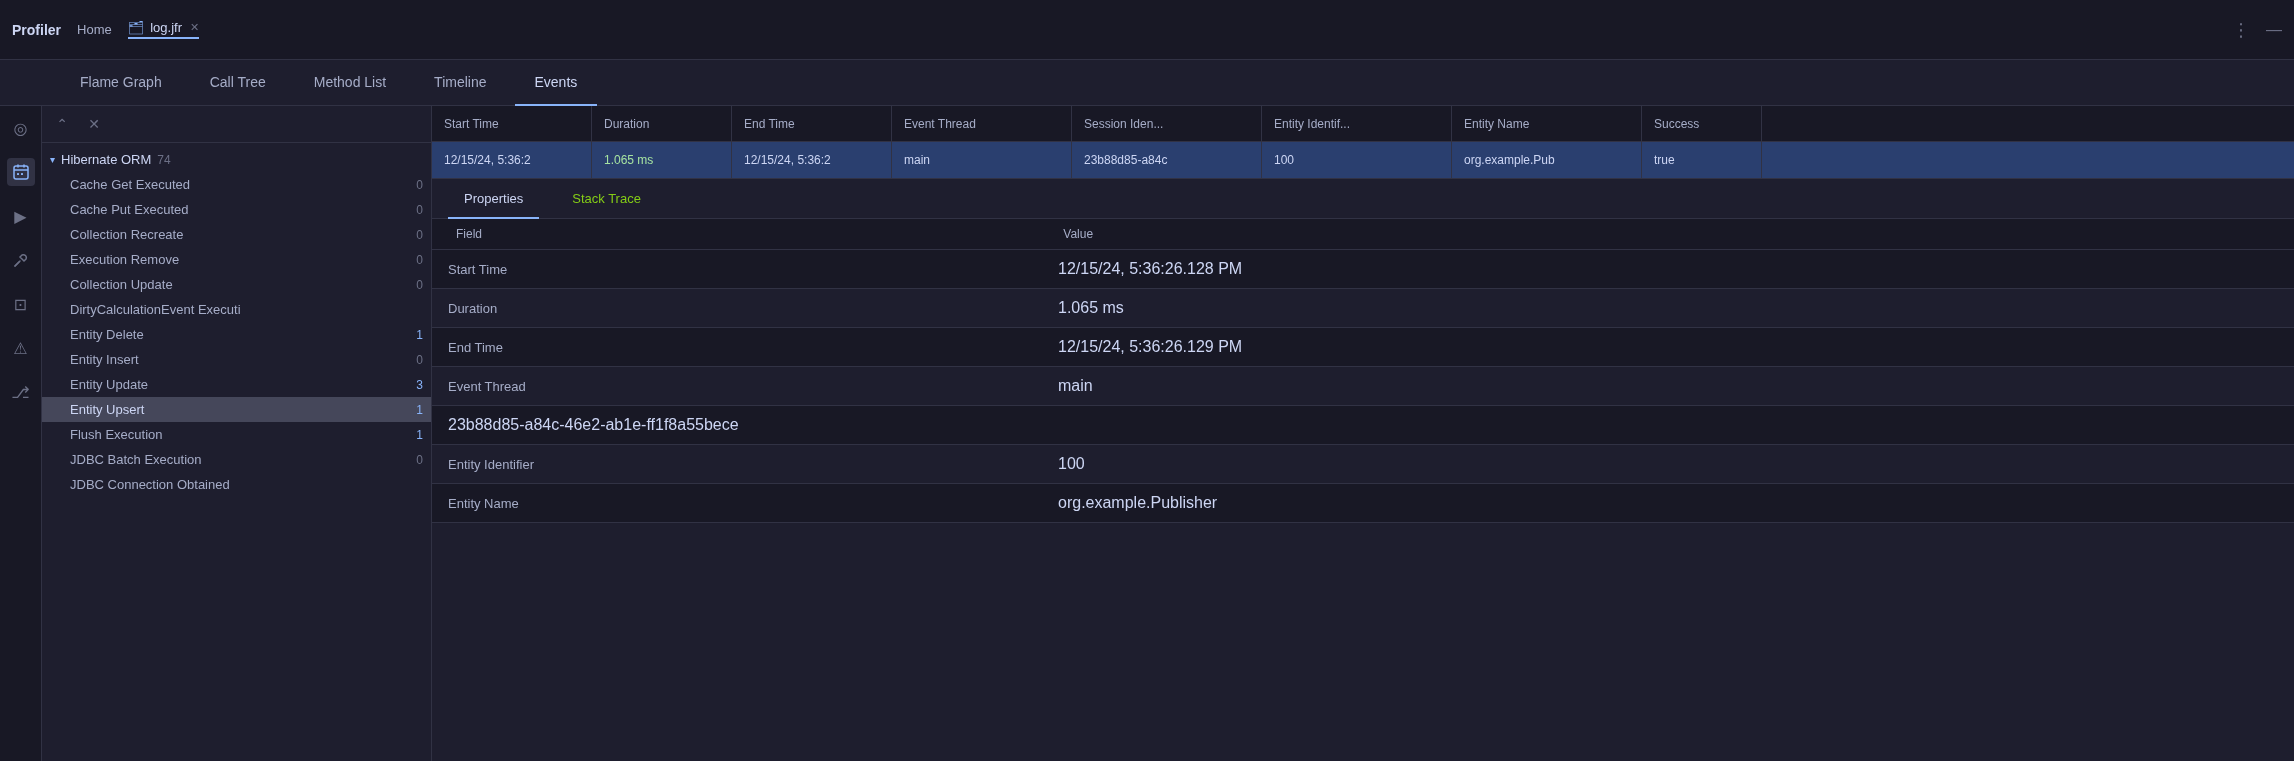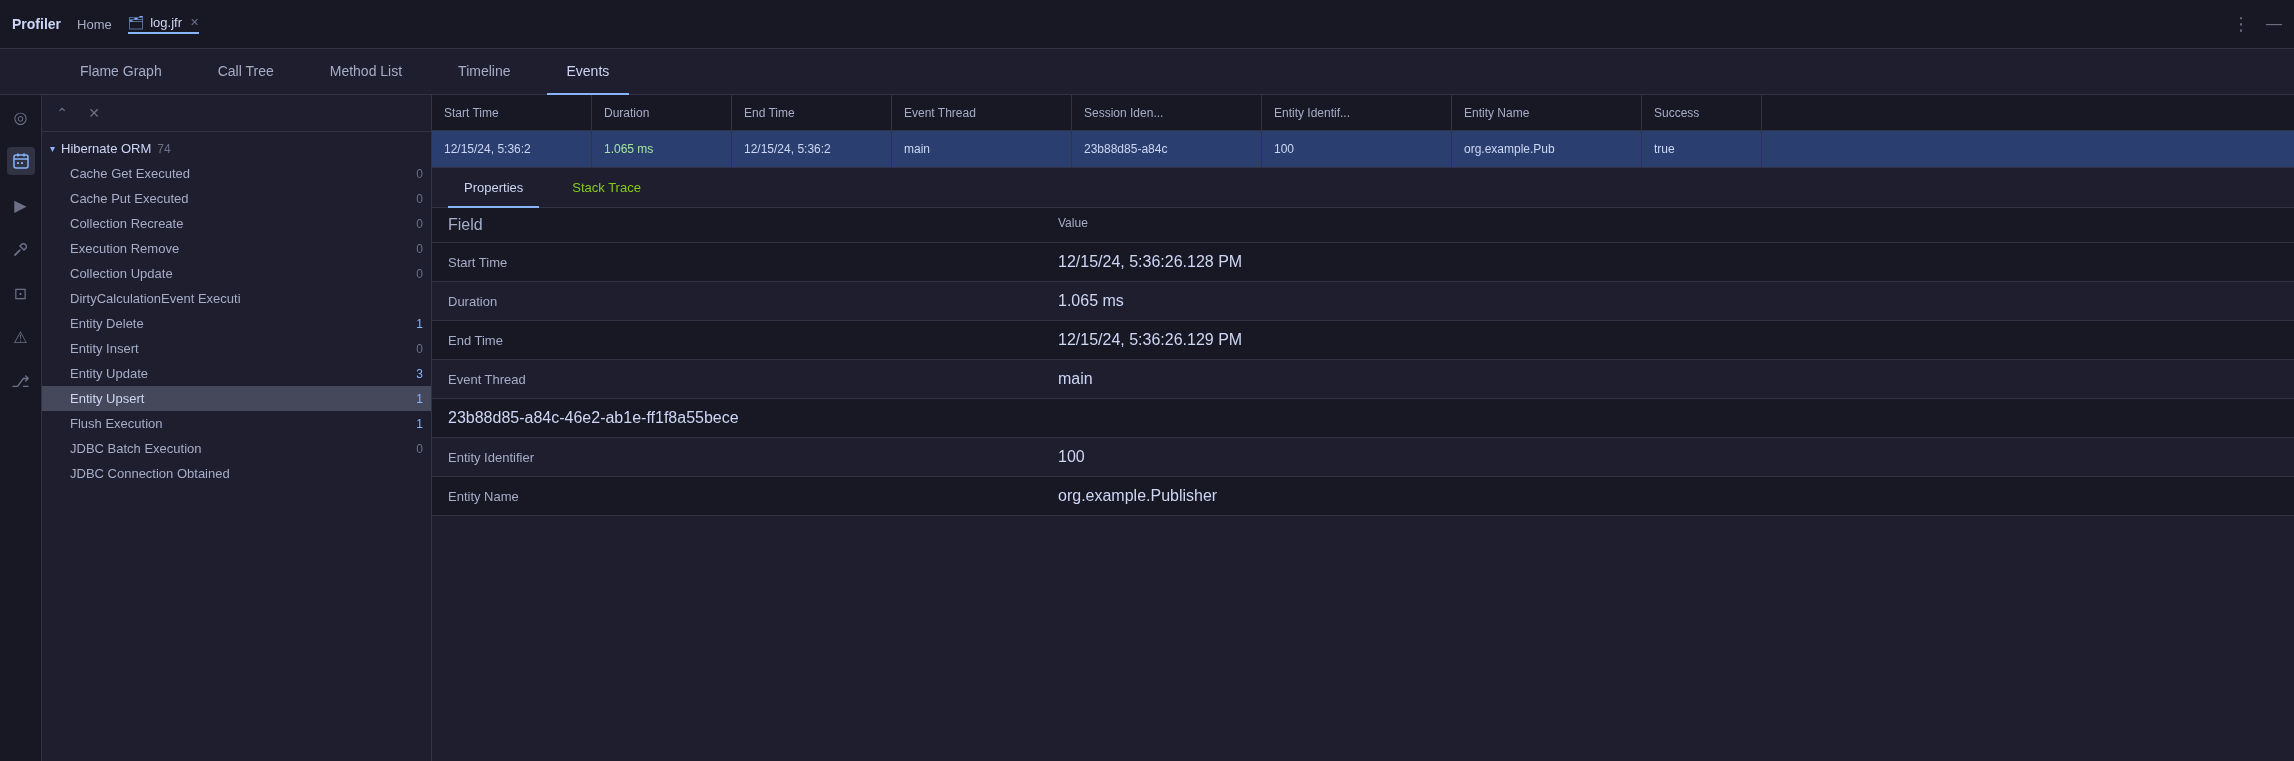--- a/index.html
+++ b/index.html
@@ -11,21 +11,21 @@
       width: 2294px;
       height: 761px;
       overflow: hidden;
     }
 
     
     .title-bar {
       display: flex;
       align-items: center;
       background: #181825;
-      height: 49px;
+      height: 60px;
       padding: 0 12px;
       gap: 16px;
       border-bottom: 1px solid #313244;
     }
     .title-bar-app {
       font-weight: 700;
       font-size: 14px;
       color: #cdd6f4;
     }
     .title-bar-home {
@@ -63,21 +63,21 @@
     }
 
     
     .nav-tabs {
       display: flex;
       align-items: center;
       background: #1e1e2e;
       height: 46px;
       padding: 0 24px 0 60px;
       border-bottom: 1px solid #313244;
-      gap: 16px;
+      gap: 8px;
     }
     .nav-tab {
       padding: 0 20px;
       height: 46px;
       display: flex;
       align-items: center;
       color: #a6adc8;
       font-size: 14px;
       cursor: pointer;
       border-bottom: 2px solid transparent;
@@ -300,23 +300,24 @@
       background: #1e1e2e;
     }
     .detail-table-header {
       display: flex;
       padding: 8px 16px;
       background: #181825;
       border-bottom: 1px solid #313244;
     }
     .detail-col-field {
       flex: 1;
-      font-size: 16px;
+      font-size: 12px;
       color: #a6adc8;
       font-weight: 500;
+      margin-left: 8px;
     }
     .detail-col-value {
       flex: 2;
       font-size: 12px;
       color: #a6adc8;
       font-weight: 500;
     }
 
     .detail-row {
       display: flex;

